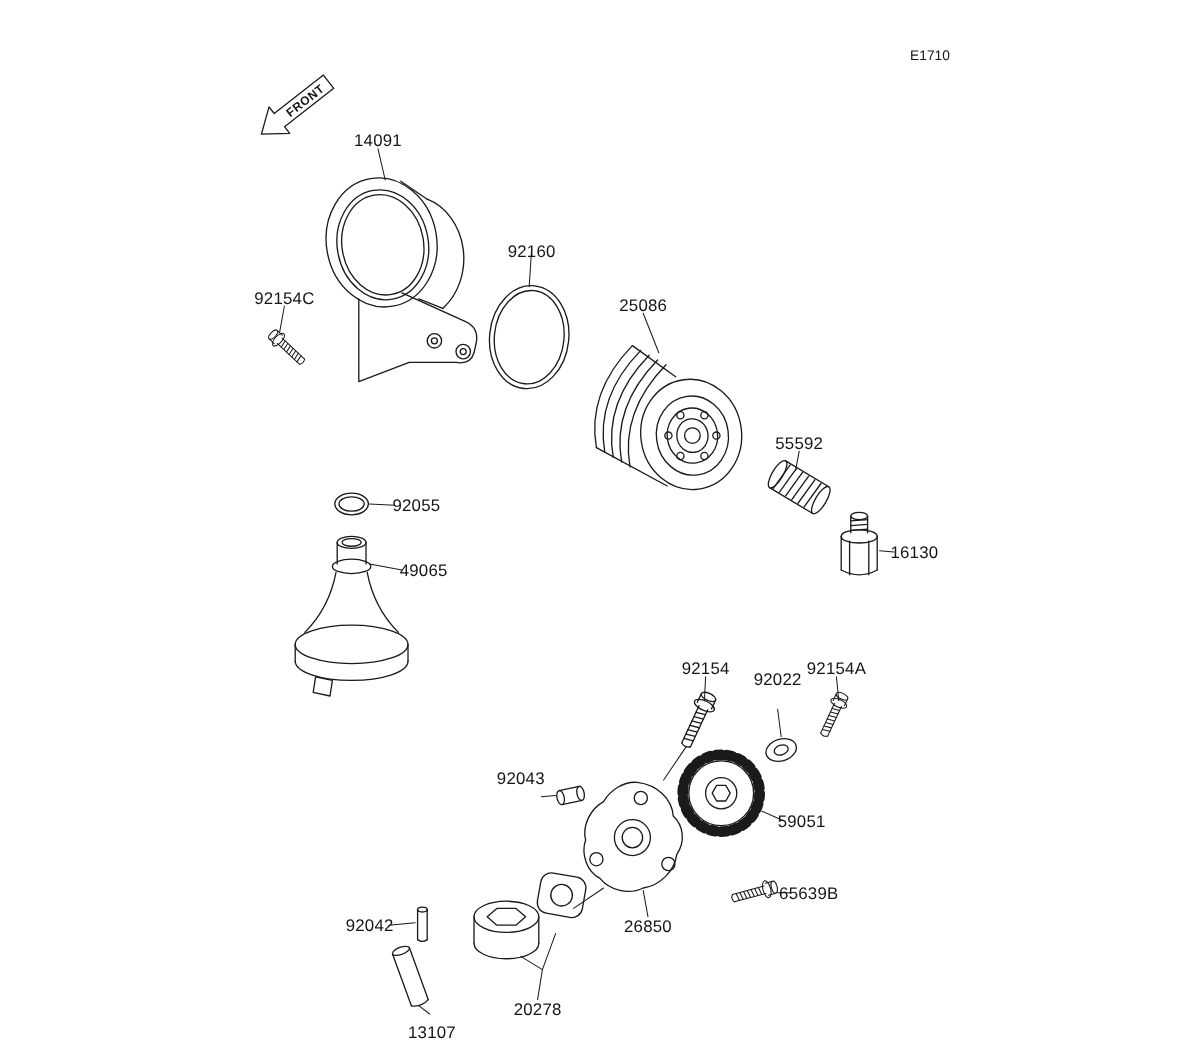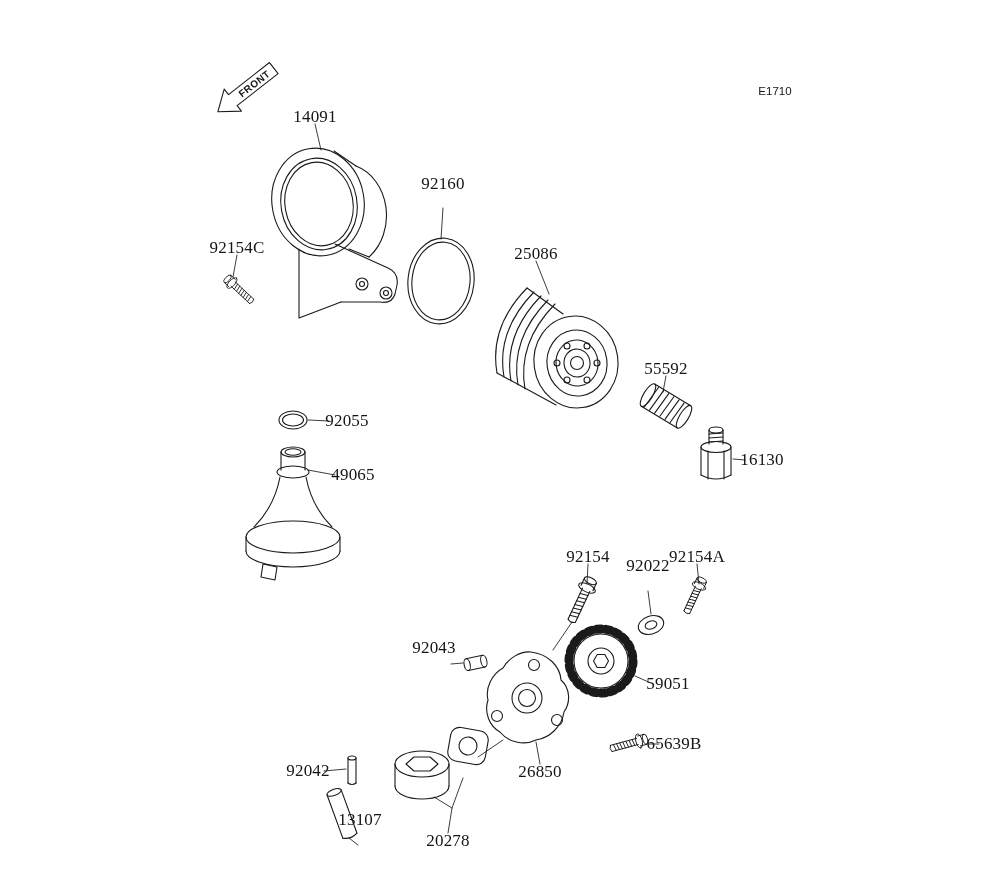--- a/index.html
+++ b/index.html
@@ -12,32 +12,30 @@
   .stage {
     position: relative;
     width: 1000px; height: 880px;
     background: #ffffff;
     overflow: hidden;
   }
   .stage svg { position: absolute; left: 0; top: 0; }
   .part-label {
     position: absolute;
     transform: translate(-50%, -50%);
-    font-size: 17px;
+    font-size: 14px;
     color: #151515;
     white-space: nowrap;
     letter-spacing: 0.2px;
-    font-family: Liberation Serif, serif;
   }
   .page-code {
     position: absolute;
     transform: translate(-50%, -50%);
     font-size: 11.5px;
     color: #151515;
-    margin-top: 44px;
   }
   .front-text {
     font-size: 10px;
     font-weight: bold;
     fill: #151515;
     stroke: none;
     letter-spacing: 0.5px;
     font-family: "Liberation Sans", "DejaVu Sans", sans-serif;
   }
 </style>
@@ -251,31 +249,31 @@
         <path d="M 448 833 L 452 808 L 463 778"></path>
         <path d="M 452 808 L 434 797"></path>
         <path d="M 503 740 L 478 757"></path>
       </g>
     </g>
   </svg>
 
   <div class="page-code" style="left:775px;top:47px">E1710</div>
 
   <div class="part-label" style="left:315px;top:117px">14091</div>
-  <div class="part-label" style="left:443px;top:184px">92160</div>
+  <div class="part-label" style="left:443px;top:209px">92160</div>
   <div class="part-label" style="left:536px;top:254px">25086</div>
   <div class="part-label" style="left:237px;top:248px">92154C</div>
   <div class="part-label" style="left:666px;top:369px">55592</div>
   <div class="part-label" style="left:762px;top:460px">16130</div>
   <div class="part-label" style="left:347px;top:421px">92055</div>
   <div class="part-label" style="left:353px;top:475px">49065</div>
   <div class="part-label" style="left:588px;top:557px">92154</div>
   <div class="part-label" style="left:697px;top:557px">92154A</div>
   <div class="part-label" style="left:648px;top:566px">92022</div>
   <div class="part-label" style="left:434px;top:648px">92043</div>
   <div class="part-label" style="left:668px;top:684px">59051</div>
   <div class="part-label" style="left:540px;top:772px">26850</div>
   <div class="part-label" style="left:674px;top:744px">65639B</div>
   <div class="part-label" style="left:308px;top:771px">92042</div>
-  <div class="part-label" style="left:360px;top:820px">13107</div>
+  <div class="part-label" style="left:360px;top:860px">13107</div>
   <div class="part-label" style="left:448px;top:841px">20278</div>
 
 </div>
 
 </body></html>

